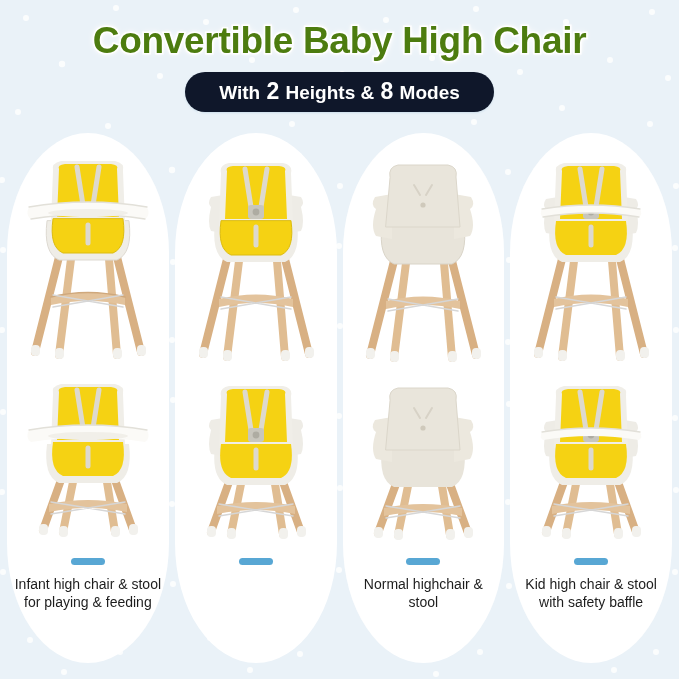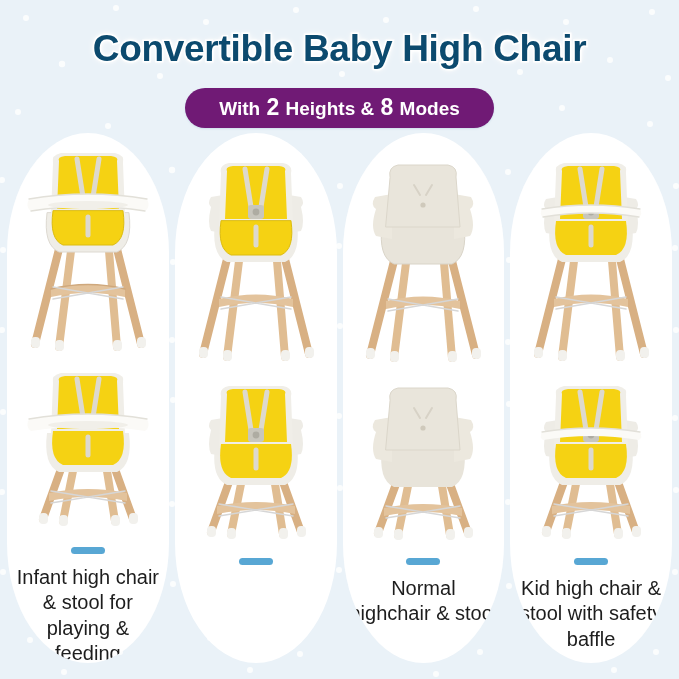--- a/index.html
+++ b/index.html
@@ -25,38 +25,38 @@
 
   
   #header {
     position: absolute;
     left: 0; top: 0;
     width: 679px;
     z-index: 3;
     text-align: center;
   }
   #page-title {
-    margin: 8px;
+    margin: 0;
     padding-top: 20px;
     font-size: 37px;
     font-weight: bold;
     letter-spacing: -0.3px;
-    color: #0c4a6e;
+    color: #4d7c0f;
     -webkit-text-stroke: 3.2px #ffffff;
     paint-order: stroke fill;
     text-shadow:
       0 0 5px #ffffff, 0 0 5px #ffffff, 0 0 8px #ffffff,
       1px 1px 0 #ffffff, -1px 1px 0 #ffffff,
       1px -1px 0 #ffffff, -1px -1px 0 #ffffff;
     white-space: nowrap;
   }
   #subtitle-badge {
     display: inline-block;
     margin-top: 10px;
-    background: #701a75;
+    background: #0f172a;
     border-radius: 40px;
     padding: 8px 34px 9px 34px;
     color: #ffffff;
     font-size: 19px;
     font-weight: bold;
     line-height: 1;
     white-space: nowrap;
     box-shadow: 0 1px 2px rgba(80,140,180,.18);
   }
   #subtitle-badge .num {
@@ -101,21 +101,21 @@
     height: 7px;
     border-radius: 4px;
     background: #58a7d4;
     margin-top: 14px;
     flex: none;
   }
   .caption {
     margin-top: 11px;
     width: 150px;
     text-align: center;
-    font-size: 20px;
+    font-size: 14px;
     line-height: 1.27;
     color: #1d1d1d;
     font-family: "Liberation Sans", sans-serif;
   }
 </style>
 </head>
 <body>
 
 <svg id="bg-dots" viewBox="0 0 679 679" xmlns="http://www.w3.org/2000/svg">
   <rect x="0" y="0" width="679" height="679" fill="#eaf2f8"></rect>

